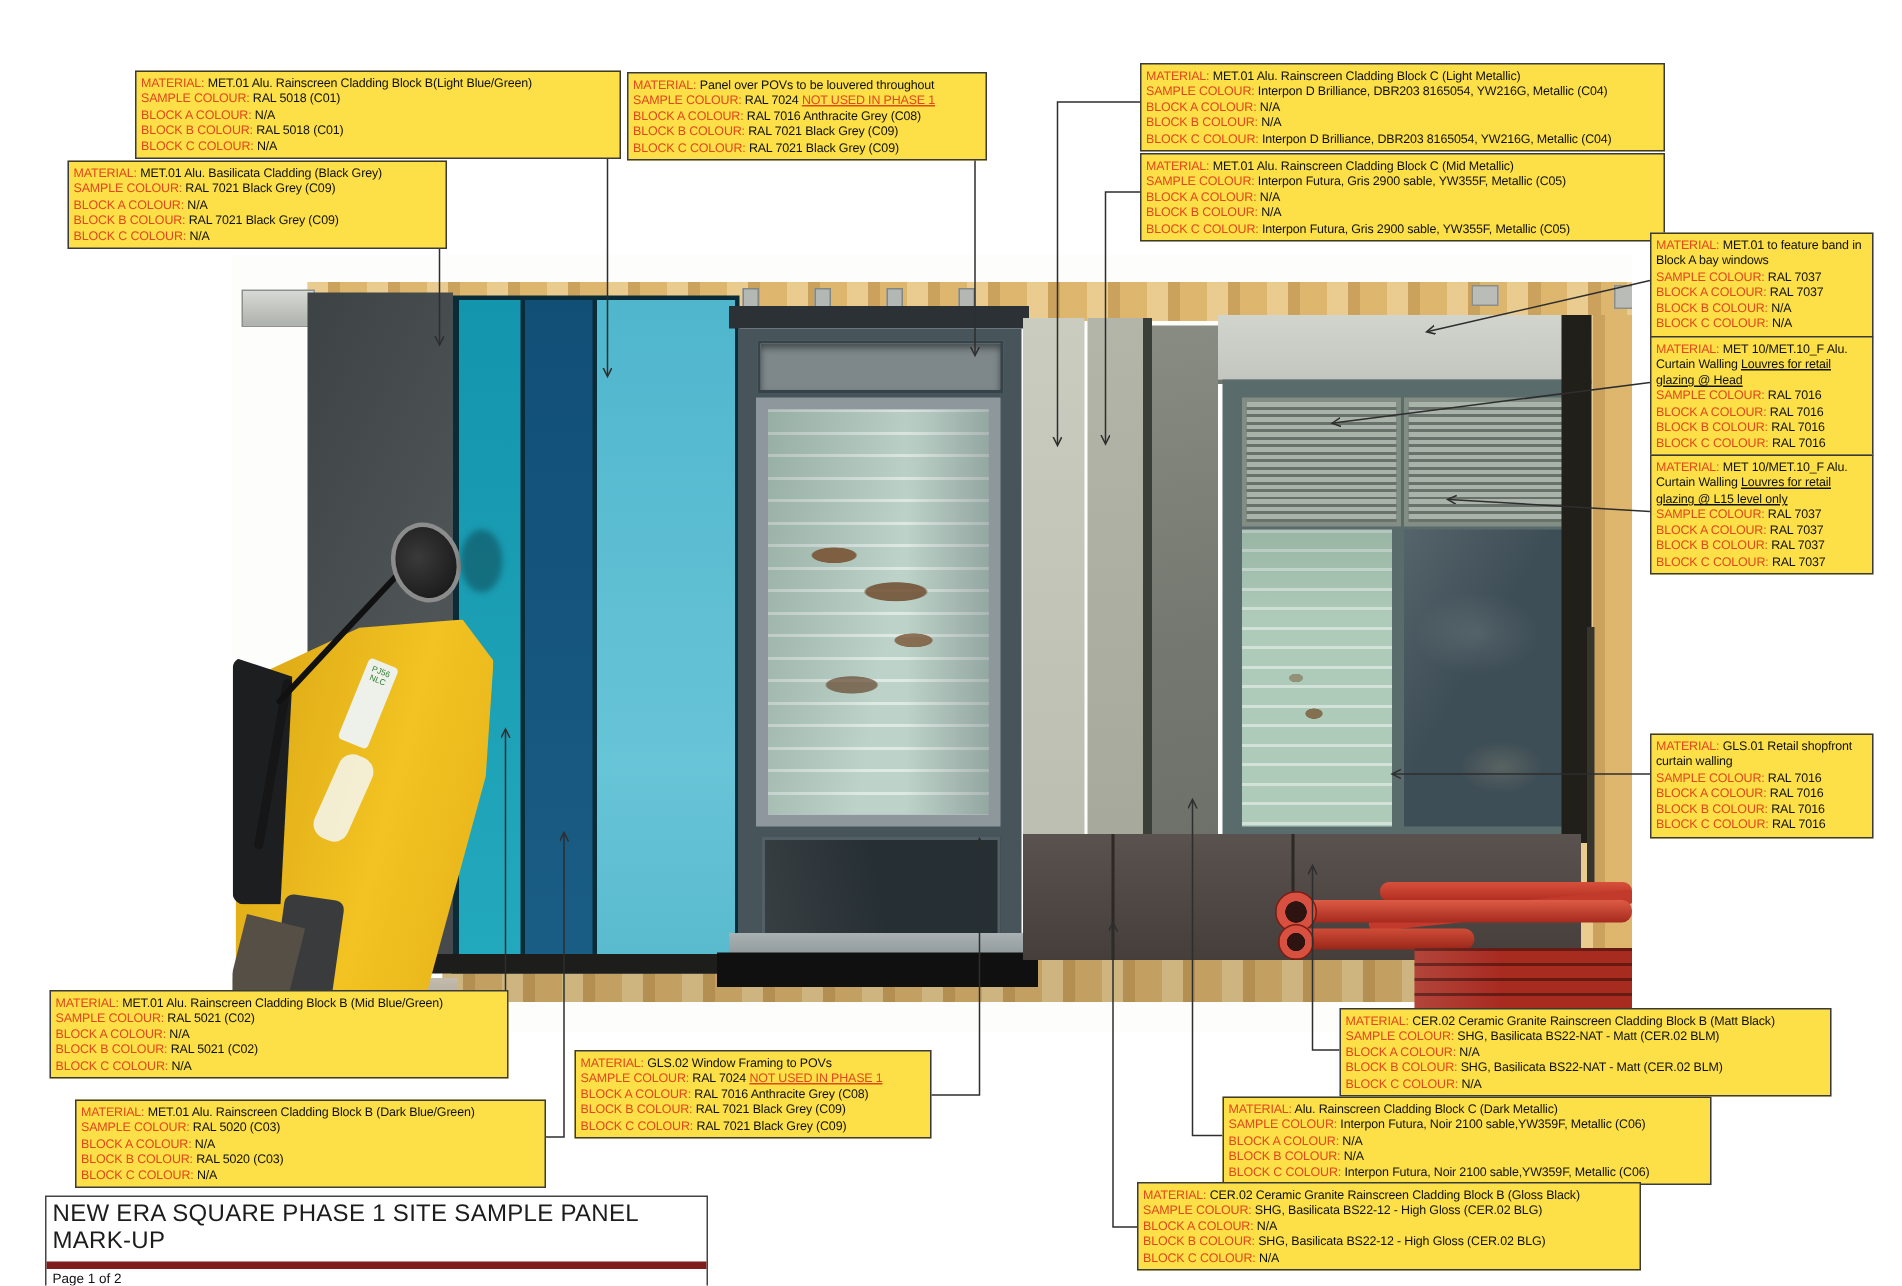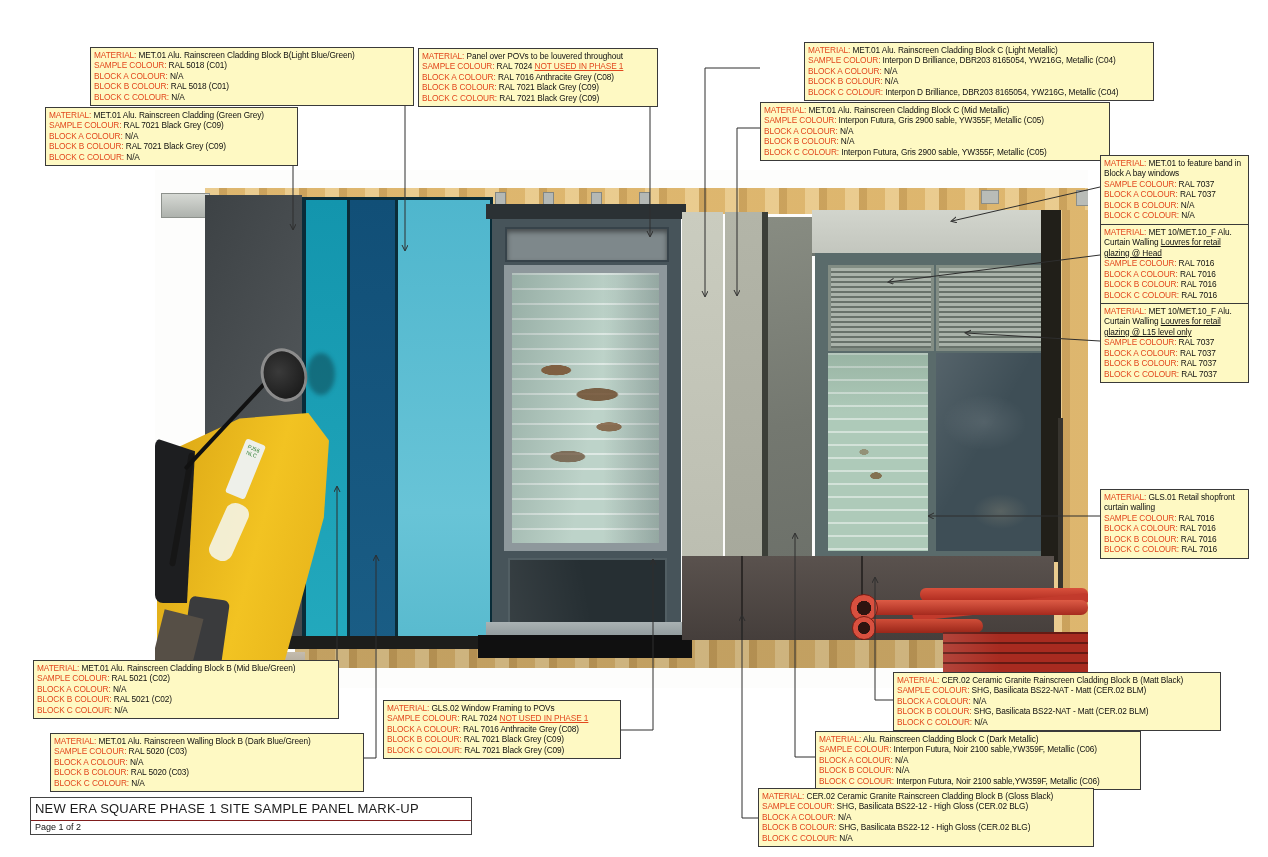--- a/index.html
+++ b/index.html
@@ -87,29 +87,29 @@
       color:#2e7d32;font-size:5.5px;line-height:6px;text-align:center;padding-top:4px;box-sizing:border-box;}
   .exc-sticker{left:62px;top:332px;width:24px;height:60px;background:rgba(245,247,242,.85);transform:rotate(24deg);border-radius:10px;}
   .mirror-arm{left:30px;top:297px;width:146px;height:4px;background:#111;transform-origin:0 50%;transform:rotate(-47deg);border-radius:2px;}
   .mirror{left:106px;top:178px;width:40px;height:48px;background:radial-gradient(circle at 40% 40%, #3a3a3a, #131313);
       border:3px solid #8c8c8c;border-radius:50%;transform:rotate(-18deg);}
   .mirror-shadow{left:152px;top:183px;width:28px;height:42px;background:rgba(8,24,30,.35);border-radius:50%;filter:blur(2px);}
   
   #leaders{position:absolute;left:0;top:0;width:1268px;height:857px;z-index:5;pointer-events:none;}
   #leaders polyline{fill:none;stroke:#2e2e2e;stroke-width:1;}
   #ann-layer{position:absolute;left:0;top:0;width:1268px;height:857px;z-index:10;pointer-events:none;}
-  .ann-box{position:absolute;background:#fef9c3;border:1px solid #3a3a3a;padding:2px 3px 3px;
+  .ann-box{position:absolute;background:#fde047;border:1px solid #3a3a3a;padding:2px 3px 3px;
       font-size:8.3px;line-height:1.26;letter-spacing:-0.1px;color:#101010;}
   .ann-row{white-space:normal;}
   .lab{color:#e2471d;}
   .alert{color:#e2471d;text-decoration:underline;}
   .mat-u{text-decoration:underline;}
   
   #title-block{position:absolute;left:30px;top:797px;width:440px;z-index:10;border:1px solid #444;background:#fff;}
-  #title-row{font-size:13px;letter-spacing:.2px;color:#1c1c1c;padding:3px 4px 4px;border-bottom:1px solid #7f1d1d;}
+  #title-row{font-size:16px;letter-spacing:.2px;color:#1c1c1c;padding:3px 4px 4px;border-bottom:5px solid #7f1d1d;}
   .tb-small{font-size:9px;padding:1px 4px 2px;border-bottom:1px solid #777;}
   .tb-small:last-child{border-bottom:none;}
 </style>
 </head>
 <body>
 
 <div id="photo">
   <div class="plywood ply-top"></div>
   <div class="plywood ply-right"></div>
   <div class="plywood ply-bottom"></div>
@@ -201,34 +201,34 @@
 
 <div id="ann-layer">
     <div class="ann-box" style="left: 90px; top: 47px; width: 316px;">
       <div class="ann-row"><span class="lab">MATERIAL: </span><span>MET.01 Alu. Rainscreen Cladding Block B(Light Blue/Green)</span></div>
       <div class="ann-row"><span class="lab">SAMPLE COLOUR: </span><span>RAL 5018 (C01)</span></div>
       <div class="ann-row"><span class="lab">BLOCK A COLOUR: </span><span>N/A</span></div>
       <div class="ann-row"><span class="lab">BLOCK B COLOUR: </span><span>RAL 5018 (C01)</span></div>
       <div class="ann-row"><span class="lab">BLOCK C COLOUR: </span><span>N/A</span></div>
     </div>
     <div class="ann-box" style="left: 45px; top: 107px; width: 245px;">
-      <div class="ann-row"><span class="lab">MATERIAL: </span><span>MET.01 Alu. Rainscreen Cladding (Green Grey)</span></div>
+      <div class="ann-row"><span class="lab">MATERIAL: </span><span>MET.01 Alu. Basilicata Cladding (Black Grey)</span></div>
       <div class="ann-row"><span class="lab">SAMPLE COLOUR: </span><span>RAL 7021 Black Grey (C09)</span></div>
       <div class="ann-row"><span class="lab">BLOCK A COLOUR: </span><span>N/A</span></div>
       <div class="ann-row"><span class="lab">BLOCK B COLOUR: </span><span>RAL 7021 Black Grey (C09)</span></div>
       <div class="ann-row"><span class="lab">BLOCK C COLOUR: </span><span>N/A</span></div>
     </div>
     <div class="ann-box" style="left: 418px; top: 48px; width: 232px;">
       <div class="ann-row"><span class="lab">MATERIAL: </span><span>Panel over POVs to be louvered throughout</span></div>
       <div class="ann-row"><span class="lab">SAMPLE COLOUR: </span><span>RAL 7024</span> <span class="alert">NOT USED IN PHASE 1</span></div>
       <div class="ann-row"><span class="lab">BLOCK A COLOUR: </span><span>RAL 7016 Anthracite Grey (C08)</span></div>
       <div class="ann-row"><span class="lab">BLOCK B COLOUR: </span><span>RAL 7021 Black Grey (C09)</span></div>
       <div class="ann-row"><span class="lab">BLOCK C COLOUR: </span><span>RAL 7021 Black Grey (C09)</span></div>
     </div>
-    <div class="ann-box" style="left: 760px; top: 42px; width: 342px; margin-left: 44px;">
+    <div class="ann-box" style="left: 760px; top: 42px; width: 342px;">
       <div class="ann-row"><span class="lab">MATERIAL: </span><span>MET.01 Alu. Rainscreen Cladding Block C (Light Metallic)</span></div>
       <div class="ann-row"><span class="lab">SAMPLE COLOUR: </span><span>Interpon D Brilliance, DBR203 8165054, YW216G, Metallic (C04)</span></div>
       <div class="ann-row"><span class="lab">BLOCK A COLOUR: </span><span>N/A</span></div>
       <div class="ann-row"><span class="lab">BLOCK B COLOUR: </span><span>N/A</span></div>
       <div class="ann-row"><span class="lab">BLOCK C COLOUR: </span><span>Interpon D Brilliance, DBR203 8165054, YW216G, Metallic (C04)</span></div>
     </div>
     <div class="ann-box" style="left: 760px; top: 102px; width: 342px;">
       <div class="ann-row"><span class="lab">MATERIAL: </span><span>MET.01 Alu. Rainscreen Cladding Block C (Mid Metallic)</span></div>
       <div class="ann-row"><span class="lab">SAMPLE COLOUR: </span><span>Interpon Futura, Gris 2900 sable, YW355F, Metallic (C05)</span></div>
       <div class="ann-row"><span class="lab">BLOCK A COLOUR: </span><span>N/A</span></div>
@@ -264,21 +264,21 @@
       <div class="ann-row"><span class="lab">BLOCK C COLOUR: </span><span>RAL 7016</span></div>
     </div>
     <div class="ann-box" style="left: 33px; top: 660px; width: 298px;">
       <div class="ann-row"><span class="lab">MATERIAL: </span><span>MET.01 Alu. Rainscreen Cladding Block B (Mid Blue/Green)</span></div>
       <div class="ann-row"><span class="lab">SAMPLE COLOUR: </span><span>RAL 5021 (C02)</span></div>
       <div class="ann-row"><span class="lab">BLOCK A COLOUR: </span><span>N/A</span></div>
       <div class="ann-row"><span class="lab">BLOCK B COLOUR: </span><span>RAL 5021 (C02)</span></div>
       <div class="ann-row"><span class="lab">BLOCK C COLOUR: </span><span>N/A</span></div>
     </div>
     <div class="ann-box" style="left: 50px; top: 733px; width: 306px;">
-      <div class="ann-row"><span class="lab">MATERIAL: </span><span>MET.01 Alu. Rainscreen Walling Block B (Dark Blue/Green)</span></div>
+      <div class="ann-row"><span class="lab">MATERIAL: </span><span>MET.01 Alu. Rainscreen Cladding Block B (Dark Blue/Green)</span></div>
       <div class="ann-row"><span class="lab">SAMPLE COLOUR: </span><span>RAL 5020 (C03)</span></div>
       <div class="ann-row"><span class="lab">BLOCK A COLOUR: </span><span>N/A</span></div>
       <div class="ann-row"><span class="lab">BLOCK B COLOUR: </span><span>RAL 5020 (C03)</span></div>
       <div class="ann-row"><span class="lab">BLOCK C COLOUR: </span><span>N/A</span></div>
     </div>
     <div class="ann-box" style="left: 383px; top: 700px; width: 230px;">
       <div class="ann-row"><span class="lab">MATERIAL: </span><span>GLS.02 Window Framing to POVs</span></div>
       <div class="ann-row"><span class="lab">SAMPLE COLOUR: </span><span>RAL 7024</span> <span class="alert">NOT USED IN PHASE 1</span></div>
       <div class="ann-row"><span class="lab">BLOCK A COLOUR: </span><span>RAL 7016 Anthracite Grey (C08)</span></div>
       <div class="ann-row"><span class="lab">BLOCK B COLOUR: </span><span>RAL 7021 Black Grey (C09)</span></div>

